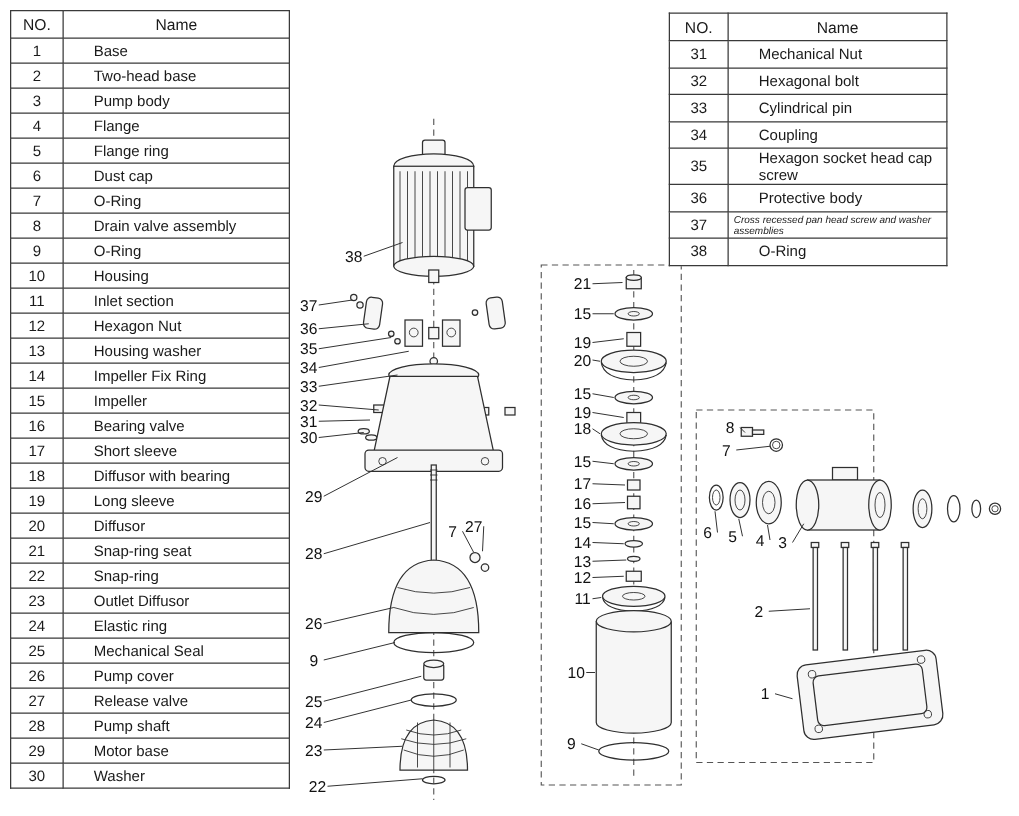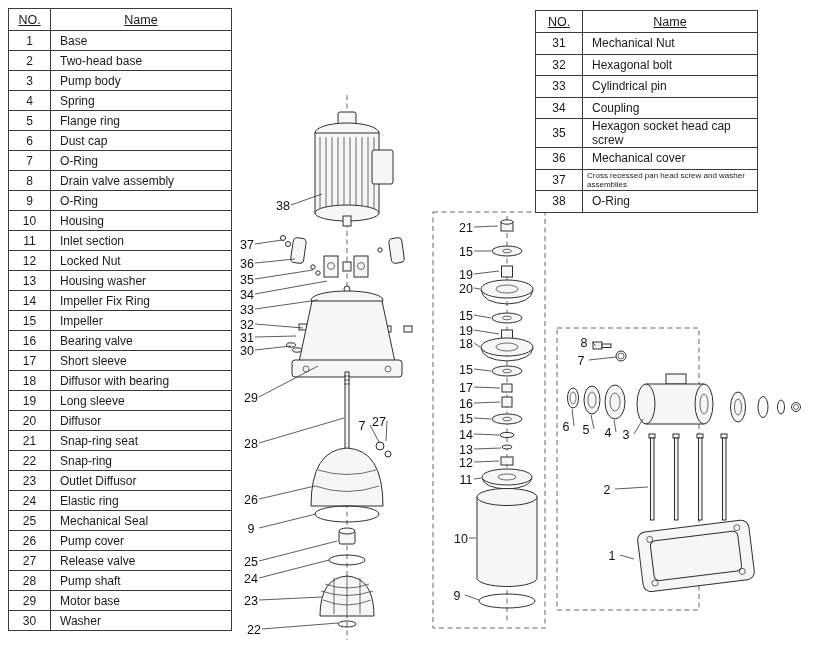--- a/index.html
+++ b/index.html
@@ -2,25 +2,25 @@
 <html><head>
 <meta charset="utf-8">
 <style>
   * { margin:0; padding:0; box-sizing:border-box; }
   html,body { width:815px; height:653px; background:#ffffff; overflow:hidden;
     font-family:"Liberation Sans","DejaVu Sans",sans-serif; color:#1a1a1a; }
   .stage { position:relative; width:815px; height:653px; }
 
   .parts-table { position:absolute; border-collapse:collapse; table-layout:fixed; background:#fff; }
   .parts-table th, .parts-table td { border:1px solid #3a3a3a; font-weight:normal; }
-  .parts-table th { font-size:12.5px; text-align:center; height:22px;text-decoration:underline; }
+  .parts-table th { font-size:12.5px; text-align:center; height:22px; }
   .parts-table td { font-size:12px; }
   td.col-no { text-align:center; }
-  td.col-name { text-align:left; padding-left:9px; }
-  td.col-name.tiny { font-size:8px; padding-left:4px; }
+  td.col-name { text-align:left; padding-left:24px; }
+  td.col-name.tiny { font-size:8px; padding-left:4px;font-style:italic; }
 
   #table-left  { left:8px;  top:8px;  width:224px; }
   #table-left  td { height:20px; }
   #table-left  col.no-col { width:42px; }
 
   #table-right { left:535px; top:10px; width:223px; }
   #table-right td { height:21.5px; }
   #table-right col.no-col { width:47px; }
 
   #diagram-svg { position:absolute; left:0; top:0; }
@@ -305,21 +305,21 @@
         <tr>
           <td class="col-no">2</td>
           <td class="col-name">Two-head base</td>
         </tr>
         <tr>
           <td class="col-no">3</td>
           <td class="col-name">Pump body</td>
         </tr>
         <tr>
           <td class="col-no">4</td>
-          <td class="col-name">Spring</td>
+          <td class="col-name">Flange</td>
         </tr>
         <tr>
           <td class="col-no">5</td>
           <td class="col-name">Flange ring</td>
         </tr>
         <tr>
           <td class="col-no">6</td>
           <td class="col-name">Dust cap</td>
         </tr>
         <tr>
@@ -337,21 +337,21 @@
         <tr>
           <td class="col-no">10</td>
           <td class="col-name">Housing</td>
         </tr>
         <tr>
           <td class="col-no">11</td>
           <td class="col-name">Inlet section</td>
         </tr>
         <tr>
           <td class="col-no">12</td>
-          <td class="col-name">Locked Nut</td>
+          <td class="col-name">Hexagon Nut</td>
         </tr>
         <tr>
           <td class="col-no">13</td>
           <td class="col-name">Housing washer</td>
         </tr>
         <tr>
           <td class="col-no">14</td>
           <td class="col-name">Impeller Fix Ring</td>
         </tr>
         <tr>
@@ -448,21 +448,21 @@
         <tr>
           <td class="col-no">34</td>
           <td class="col-name">Coupling</td>
         </tr>
         <tr>
           <td class="col-no">35</td>
           <td class="col-name">Hexagon socket head cap screw</td>
         </tr>
         <tr>
           <td class="col-no">36</td>
-          <td class="col-name">Mechanical cover</td>
+          <td class="col-name">Protective body</td>
         </tr>
         <tr>
           <td class="col-no">37</td>
           <td class="col-name tiny">Cross recessed pan head screw and washer assemblies</td>
         </tr>
         <tr>
           <td class="col-no">38</td>
           <td class="col-name">O-Ring</td>
         </tr>
       </tbody>

